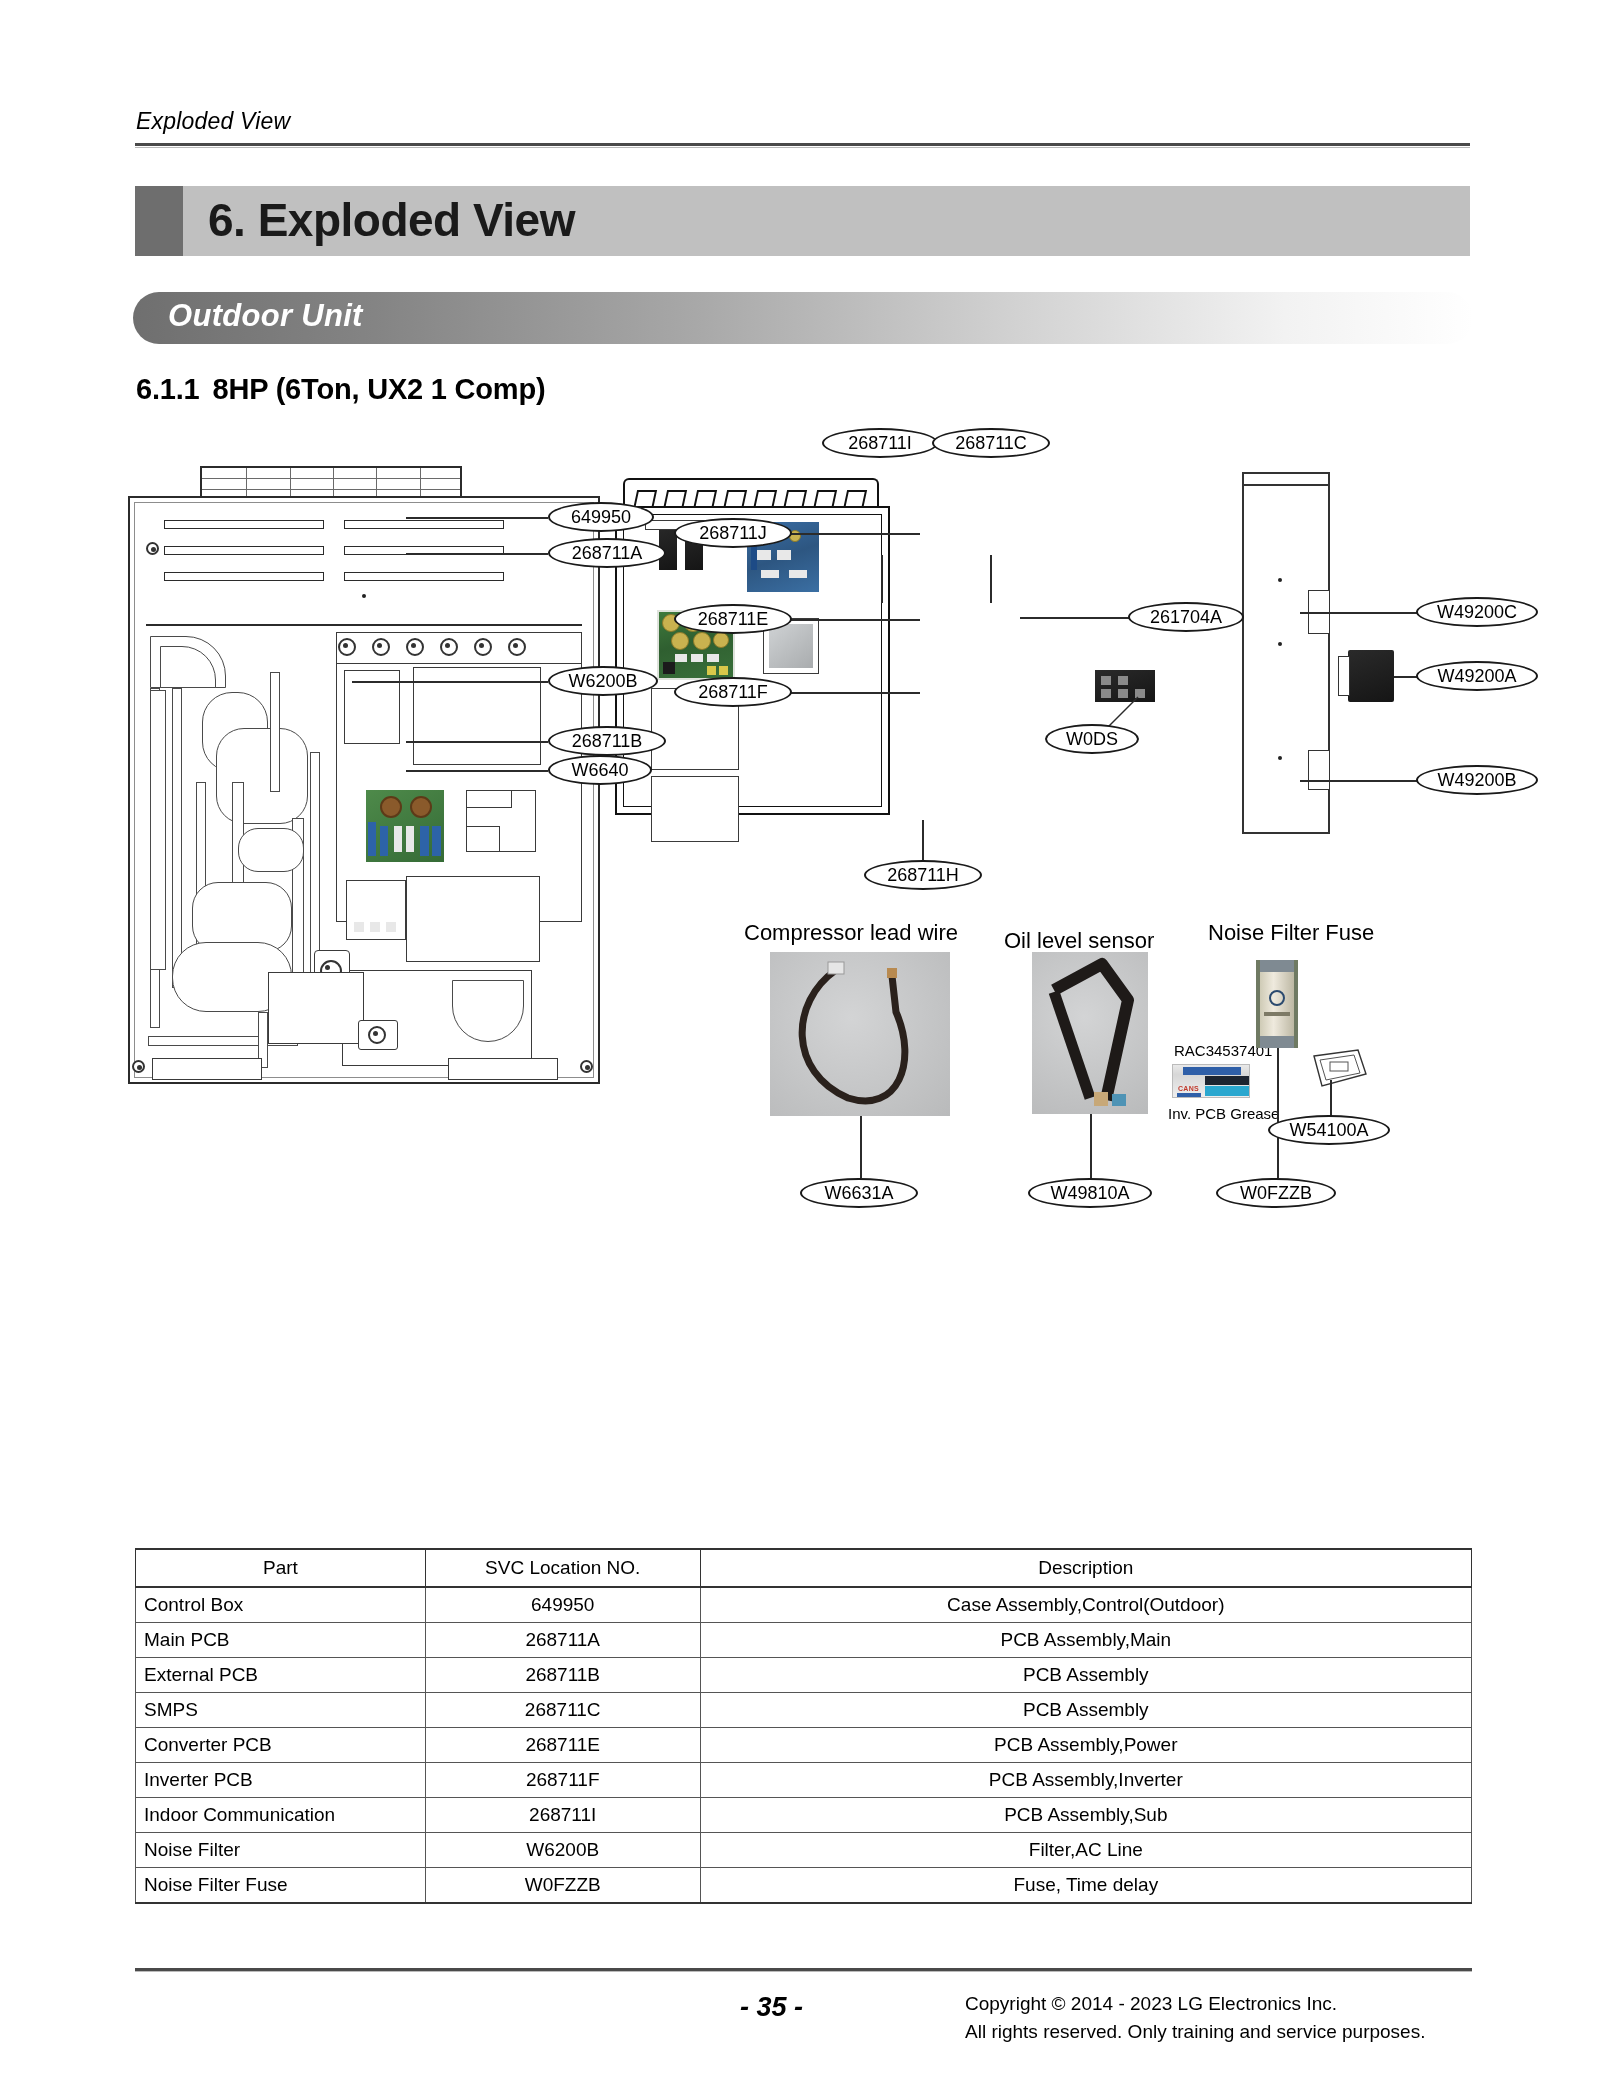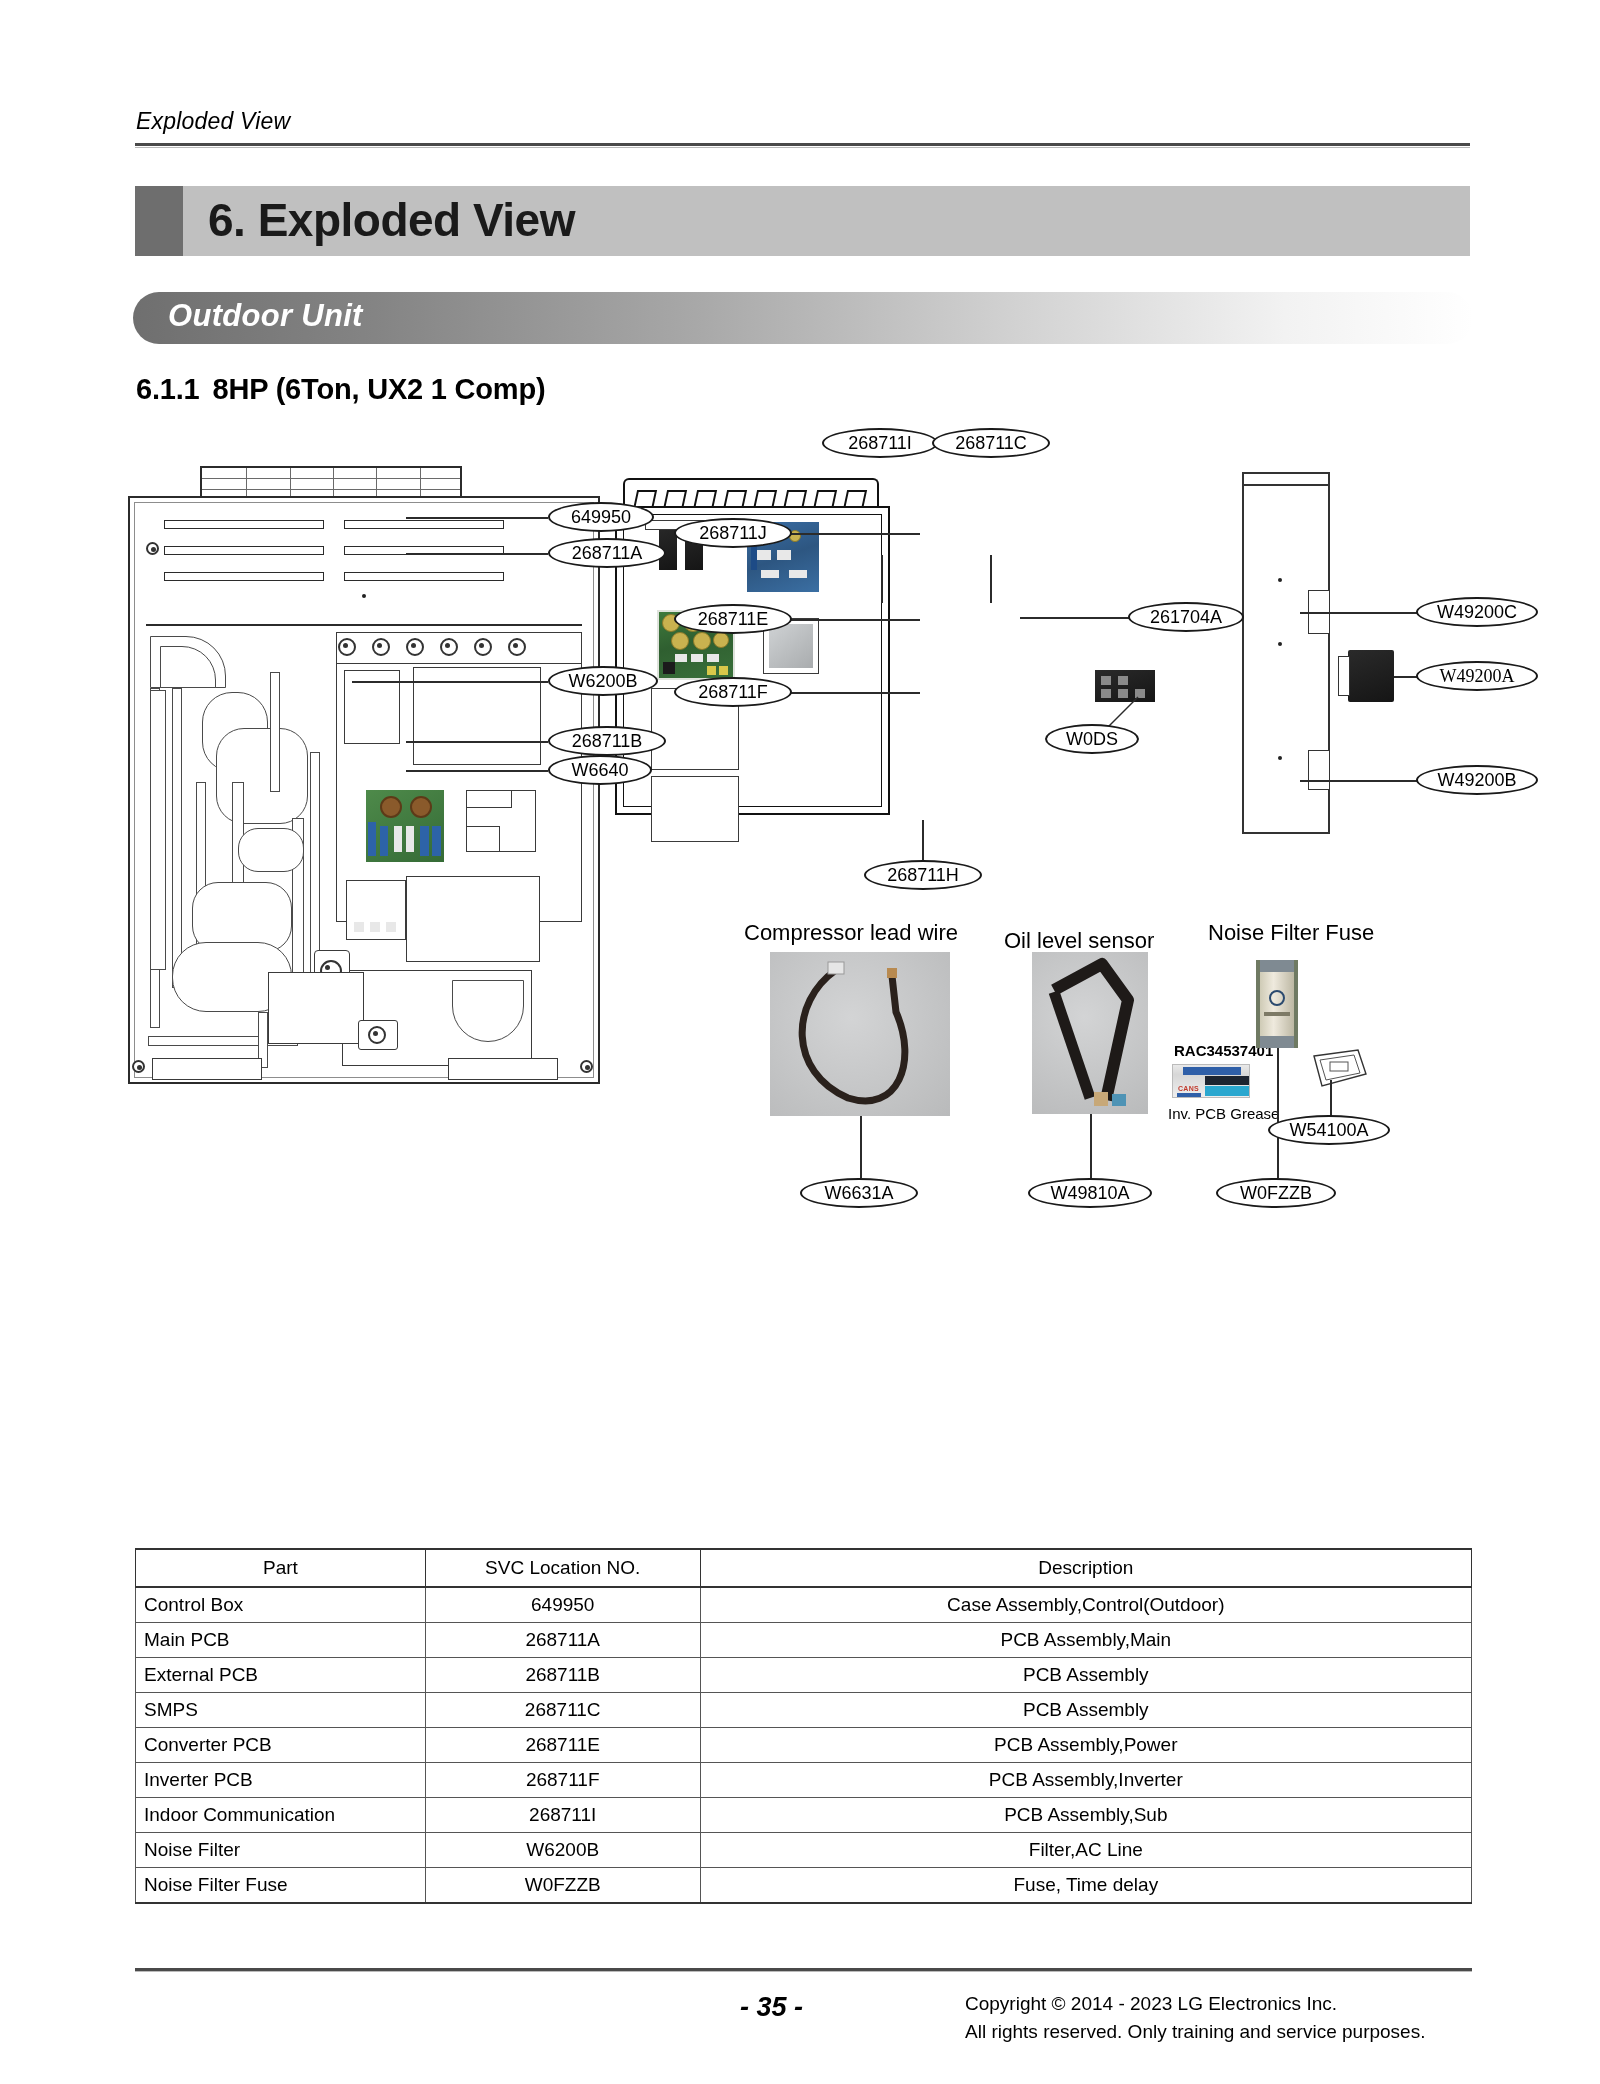--- a/index.html
+++ b/index.html
@@ -515,28 +515,28 @@
     <div class="pcb-dark" style="position:absolute;left:1348px;top:190px;width:46px;height:52px;border-radius:2px;"></div>
     <div style="position:absolute;left:1338px;top:196px;width:12px;height:40px;border:1.5px solid #333;background:#fff;"></div>
 
     <div class="lead lead-h" style="left:1300px; top:152px; width:118px;"></div>
     <div class="lead lead-h" style="left:1394px; top:216px; width:26px;"></div>
     <div class="lead lead-h" style="left:1300px; top:320px; width:118px;"></div>
 
     <div class="oval" style="left:1416px; top:137px; width:122px; height:30px;">
         <span>W49200C</span>
       </div>
-    <div class="oval" style="left:1416px; top:201px; width:122px; height:30px;font-family:Liberation Serif, serif;">
+    <div class="oval" style="left:1416px; top:201px; width:122px; height:30px;">
         <span>W49200A</span>
       </div>
     <div class="oval" style="left:1416px; top:305px; width:122px; height:30px;">
         <span>W49200B</span>
       </div>
 
-    <div class="grease-label" style="left:1174px; top:582px;font-weight:bold;">RAC34537401</div>
+    <div class="grease-label" style="left:1174px; top:582px;">RAC34537401</div>
     <div class="grease-tube" style="left:1172px; top:604px;">
       <div class="gt-blue" style="left:10px; top:2px;  width:58px; height:8px;"></div>
       <div class="gt-dark" style="left:32px; top:11px; width:44px; height:9px;"></div>
       <div class="gt-cyan" style="left:32px; top:21px; width:44px; height:10px;"></div>
       <div class="gt-cans" style="left:5px;  top:20px;">CANS</div>
       <div style="position:absolute;left:4px;top:28px;width:24px;height:4px;background:#2f5fa8;"></div>
     </div>
     <div class="grease-label" style="left:1168px; top:645px;">Inv. PCB Grease</div>
 
     <svg class="sheet" style="left:1300px; top:588px;" viewBox="0 0 70 42">

